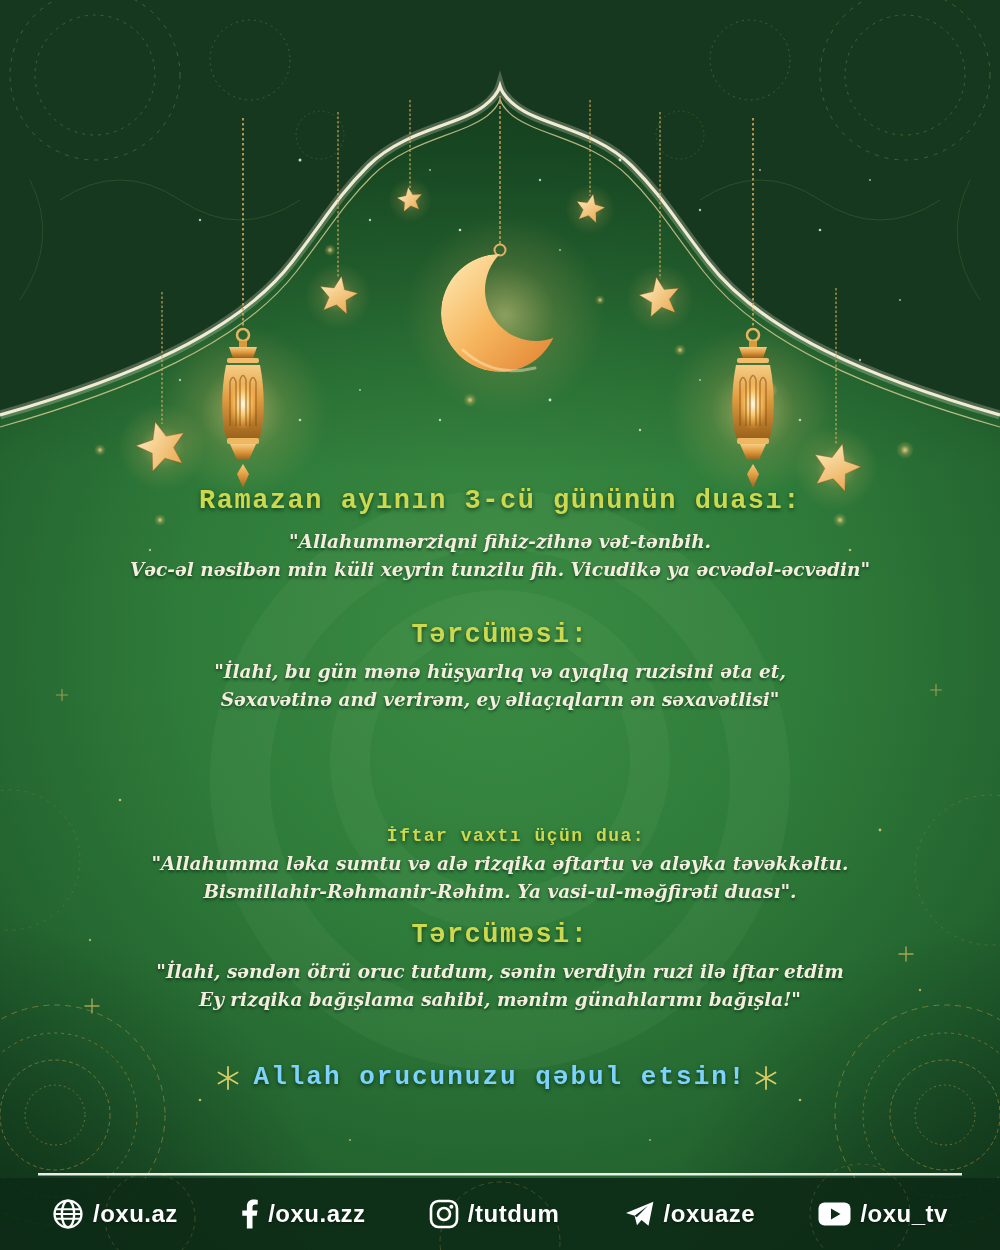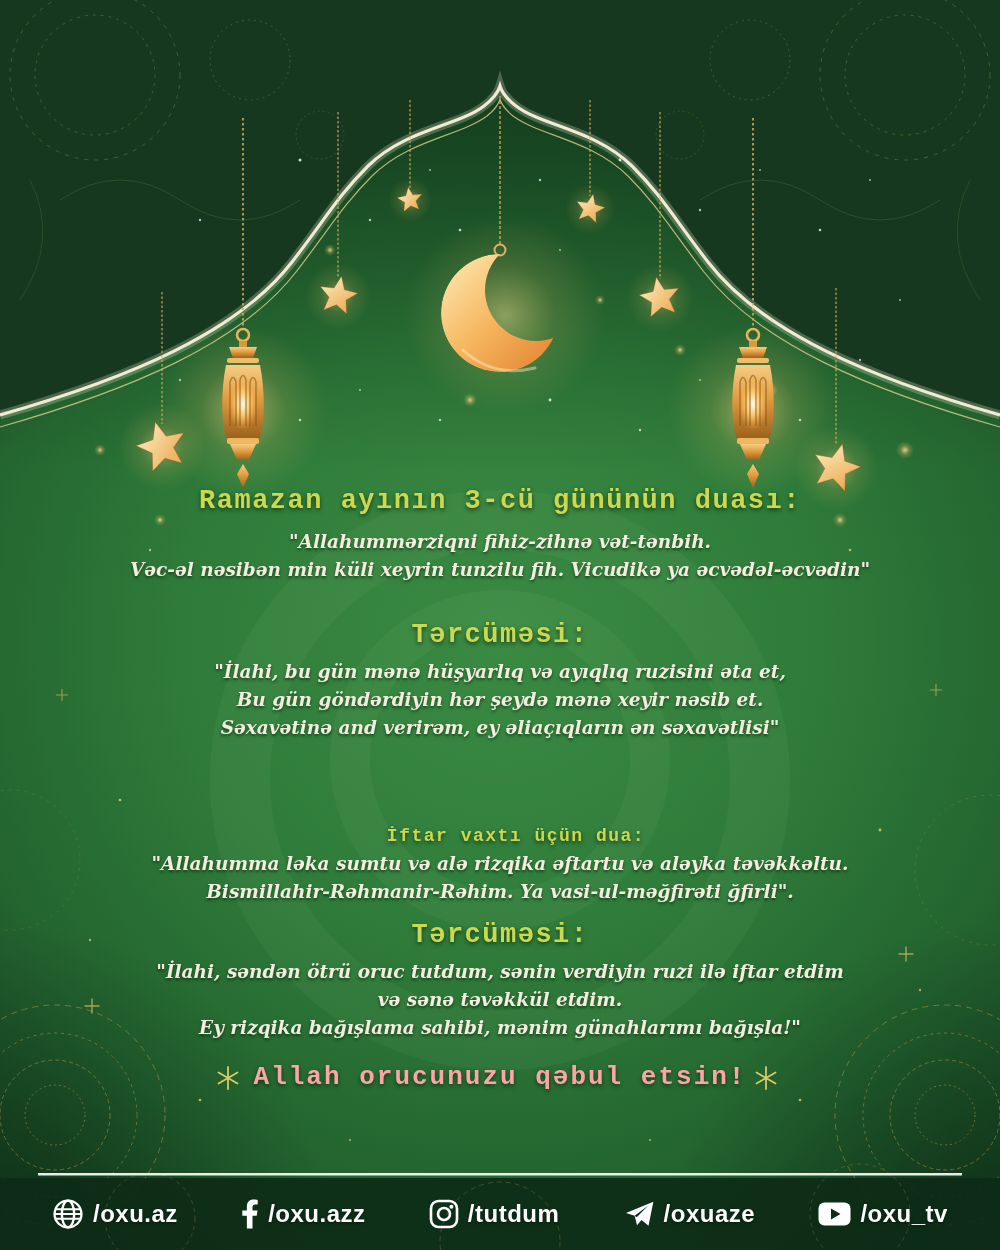--- a/index.html
+++ b/index.html
@@ -6,21 +6,21 @@
   html,body{margin:0;padding:0;background:#0b2413;}
   #poster{position:relative;width:1000px;height:1250px;overflow:hidden;
           font-family:"Liberation Sans",sans-serif;}
   #bg{position:absolute;left:0;top:0;width:1000px;height:1250px;}
   .abs{position:absolute;left:0;width:100%;text-align:center;}
   .heading{font-family:Liberation Mono, monospace;font-weight:700;color:#ccd84d;
            letter-spacing:1.5px;text-shadow:0 2px 4px rgba(3,30,12,.65);}
   .lines .serif-line{font-family:"DejaVu Serif",serif;font-style:italic;font-weight:700;
            font-size:18.5px;line-height:28px;color:#f2eddd;
            text-shadow:0 2px 3px rgba(3,30,12,.6);}
-  .closing{color:#fca5a5;}
+  .closing{color:#7dd3fc;}
   .footer{position:absolute;left:0;top:1178px;width:1000px;height:72px;
           display:flex;align-items:center;justify-content:space-between;
           padding:16px 52px;box-sizing:border-box;}
   .social-item{display:flex;align-items:center;gap:9px;color:#ffffff;}
   .social-item .handle{font-family:"Liberation Sans",sans-serif;font-weight:700;
           font-size:24px;letter-spacing:.5px;text-shadow:0 1px 3px rgba(0,0,0,.5);}
   .social-item svg{display:block;}
 </style>
 </head>
 <body>
@@ -257,34 +257,32 @@
   <div>
     <h1 class="abs heading" style="top:486px;font-size:27px;margin:0">Ramazan ayının 3-cü gününün duası:</h1>
     <div class="abs lines" style="top:528px">
       <div class="serif-line">"Allahummərziqni fihiz-zihnə vət-tənbih.</div>
       <div class="serif-line">Vəc-əl nəsibən min küli xeyrin tunzilu fih. Vicudikə ya əcvədəl-əcvədin"</div>
     </div>
 
     <h2 class="abs heading" style="top:620px;font-size:27px;margin:0">Tərcüməsi:</h2>
     <div class="abs lines" style="top:658px">
       <div class="serif-line">"İlahi, bu gün mənə hüşyarlıq və ayıqlıq ruzisini əta et,</div>
-      <div class="serif-line">Bu gün göndərdiyin hər şeydə mənə xeyir nəsib et.</div>
       <div class="serif-line">Səxavətinə and verirəm, ey əliaçıqların ən səxavətlisi"</div>
     </div>
 
     <h2 class="abs heading" style="top:810px;font-size:18px;margin:16px">İftar vaxtı üçün dua:</h2>
     <div class="abs lines" style="top:850px">
       <div class="serif-line">"Allahumma ləka sumtu və alə rizqika əftartu və aləyka təvəkkəltu.</div>
-      <div class="serif-line">Bismillahir-Rəhmanir-Rəhim. Ya vasi-ul-məğfirəti ğfirli".</div>
+      <div class="serif-line">Bismillahir-Rəhmanir-Rəhim. Ya vasi-ul-məğfirəti duası".</div>
     </div>
 
     <h2 class="abs heading" style="top:920px;font-size:27px;margin:0">Tərcüməsi:</h2>
     <div class="abs lines" style="top:958px">
       <div class="serif-line">"İlahi, səndən ötrü oruc tutdum, sənin verdiyin ruzi ilə iftar etdim</div>
-      <div class="serif-line">və sənə təvəkkül etdim.</div>
       <div class="serif-line">Ey rizqika bağışlama sahibi, mənim günahlarımı bağışla!"</div>
     </div>
 
     <div class="abs heading closing" style="top:1062px;font-size:26px;letter-spacing:2px">Allah orucunuzu qəbul etsin!</div>
   </div>
 
   <div class="footer">
     <div class="social-item">
       <svg width="32" height="32" viewBox="0 0 30 30">
         <g fill="none" stroke="#ffffff" stroke-width="2.2">

